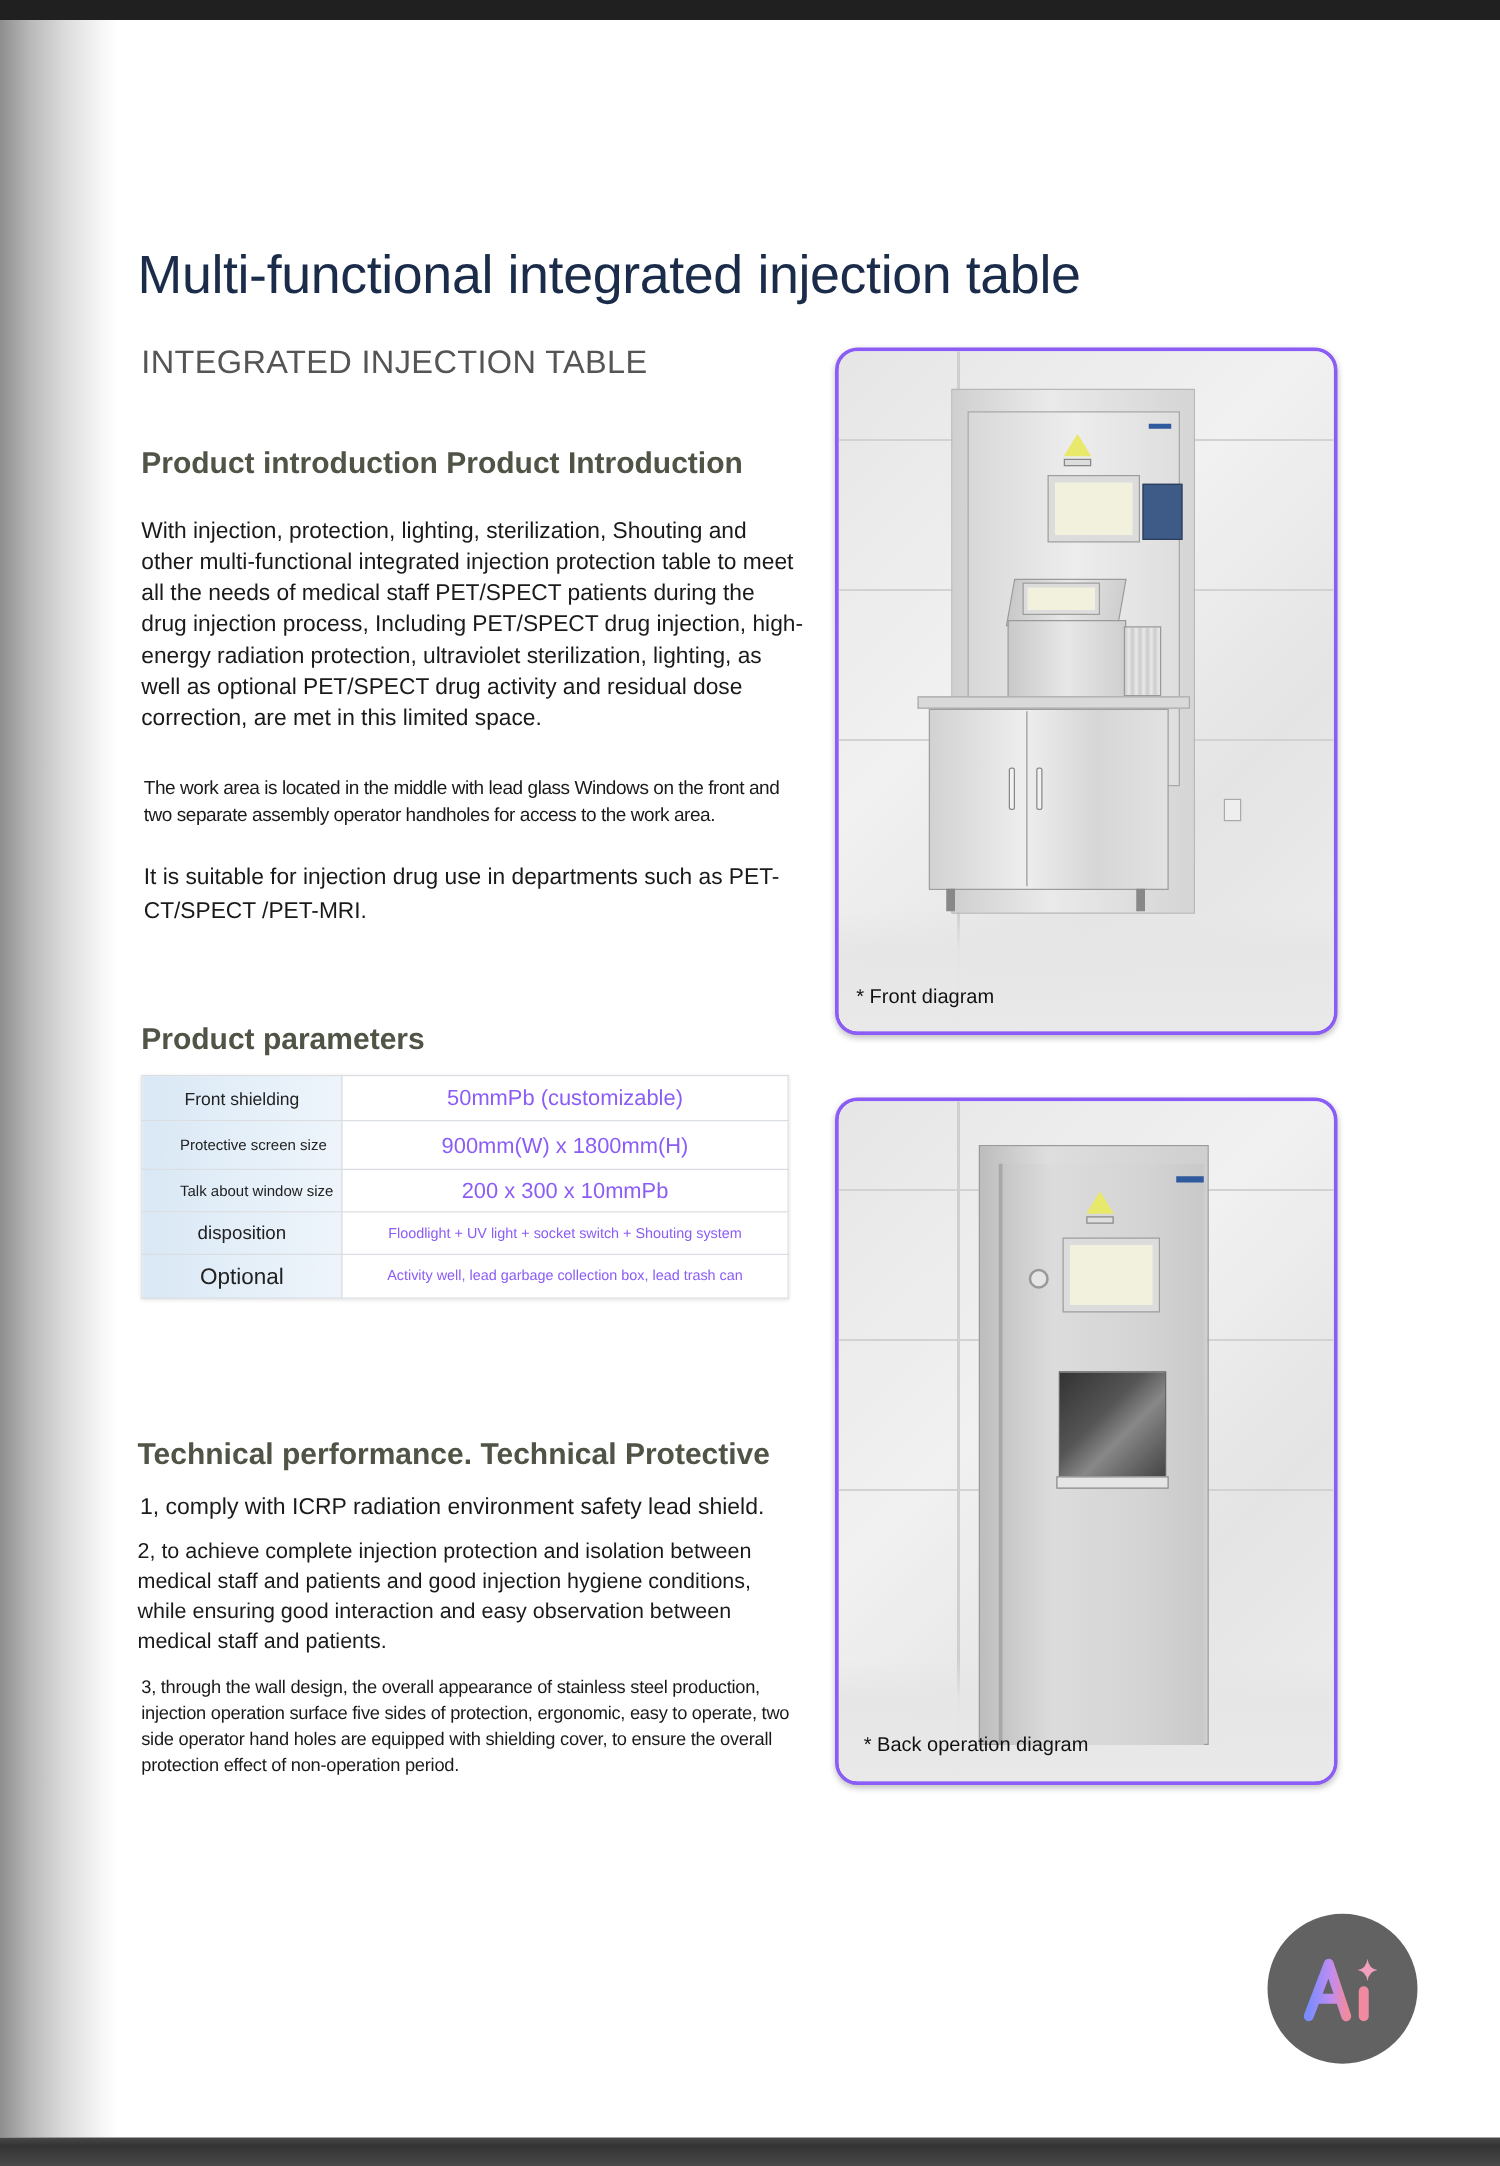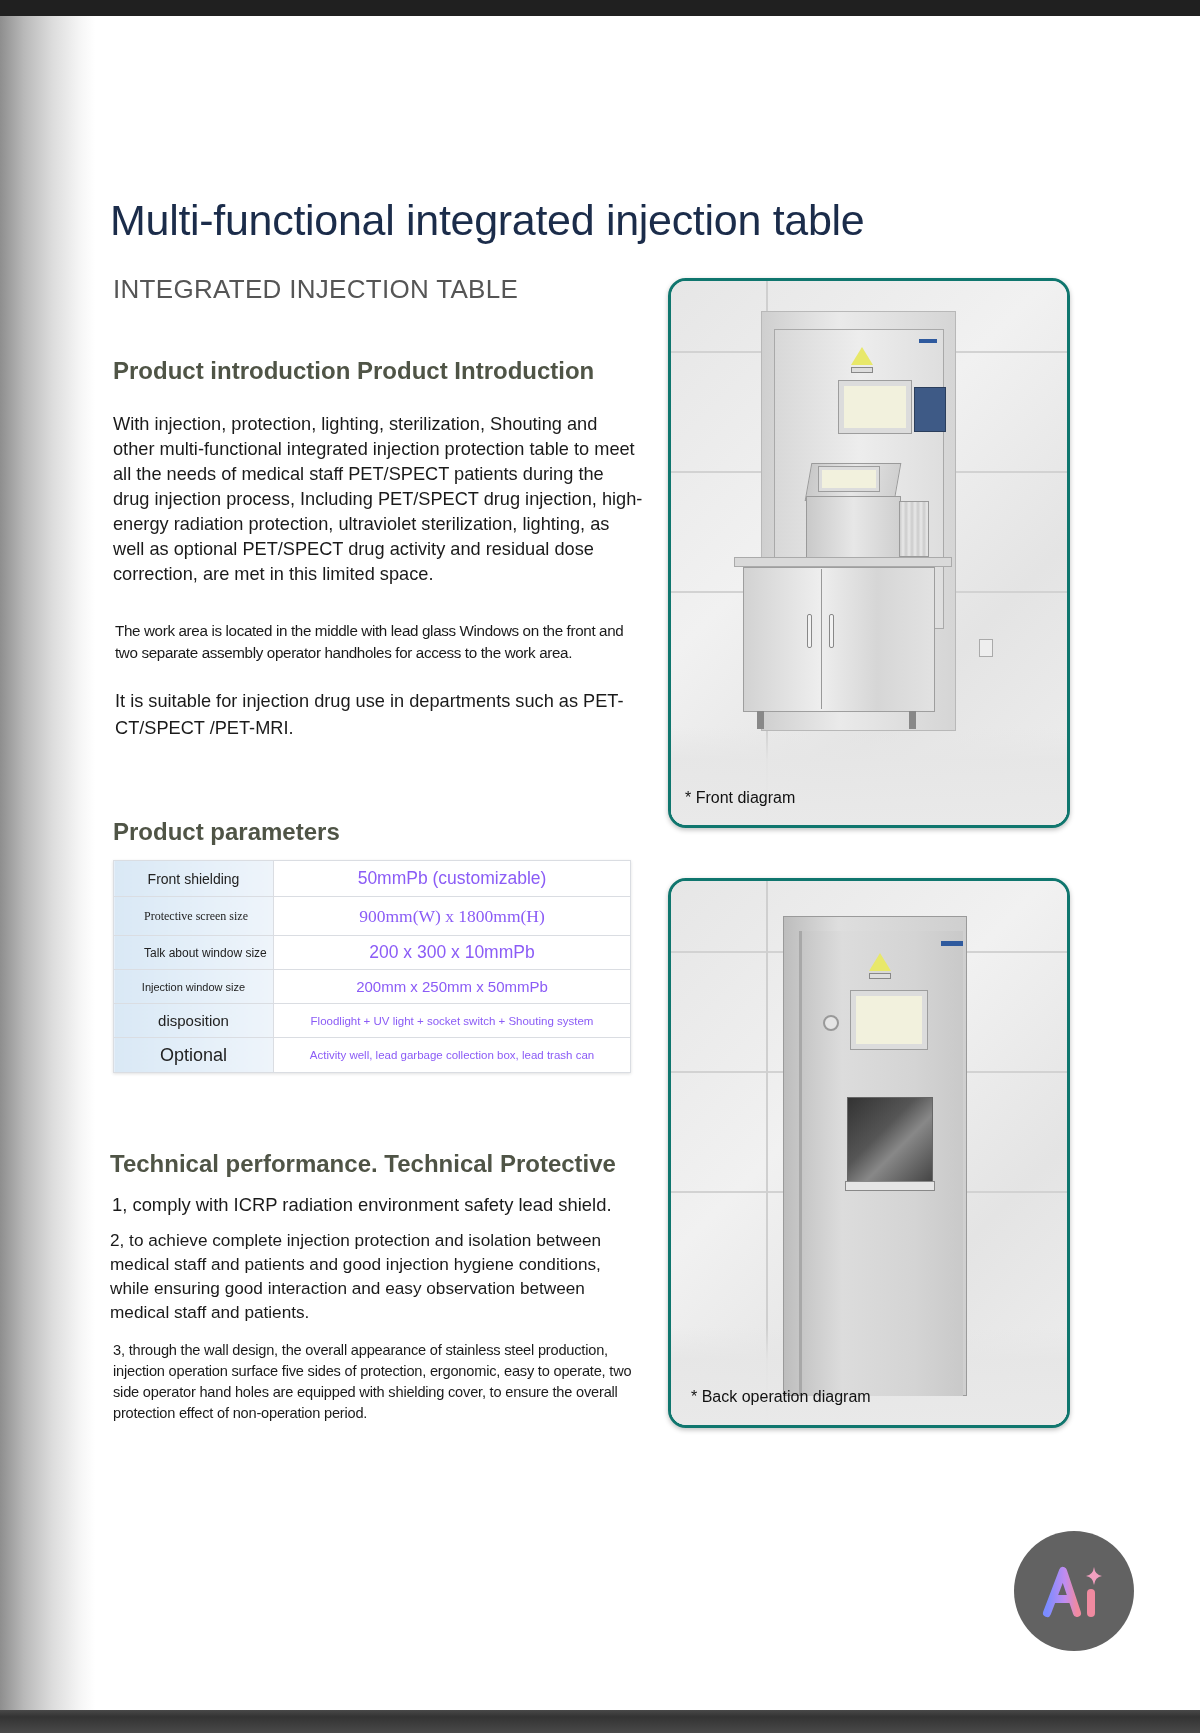--- a/index.html
+++ b/index.html
@@ -22,33 +22,33 @@
 
   .para { position: absolute; color: #1a1a1a; }
   .p1 { left: 113px; top: 412px; width: 530px; font-size: 18.2px; line-height: 25px; }
   .p2 { left: 115px; top: 620px; width: 530px; font-size: 15.2px; line-height: 22px; letter-spacing: -0.35px; }
   .p3 { left: 115px; top: 688px; width: 530px; font-size: 18.2px; line-height: 27px; }
 
   .params-table { position: absolute; left: 113px; top: 860px; width: 518px; border-collapse: collapse; box-shadow: 0 1px 3px rgba(0,0,0,0.12); }
   .params-table td { border: 1.5px solid #dadde2; text-align: center; vertical-align: middle; padding: 0 4px; }
   .params-table td.label { width: 160px; background: linear-gradient(90deg, #d9e8f5, #e6f0f9 60%, #eef4fa); color: #222; }
   .params-table td.value { background: #fff; color: #8b5cf6; }
-  .r0 { height: 36px; } .r1 { height: 39px; font-family: Liberation Serif, serif; } .r2 { height: 34px; }
+  .r0 { height: 36px; } .r1 { height: 39px; } .r2 { height: 34px; }
   .r3 { height: 34px; } .r4 { height: 34px; } .r5 { height: 35px; padding-left: 22px; }
   .fs-s { font-size: 12px; } .fs-xs { font-size: 11px; } .fs-m { font-size: 14px; }
   .fs-l { font-size: 17px; } .fs-xl { font-size: 18px; } .fs-v { font-size: 17.5px; }
   .fs-v2 { font-size: 15px; } .fs-v3 { font-size: 11.5px; }
   .params-table td.label.left-ish { text-align: left; padding-left: 30px; line-height: 14px; }
 
   .t1 { left: 112px; top: 1193px; width: 560px; font-size: 18.4px; line-height: 24px; }
   .t2 { left: 110px; top: 1228px; width: 530px; font-size: 17.2px; line-height: 24px; }
   .t3 { left: 113px; top: 1340px; width: 530px; font-size: 14.6px; line-height: 21px; letter-spacing: -0.2px; }
 
   .img-card { position: absolute; left: 668px; width: 402px; border-radius: 18px; background: #f3f3f3;
-    border: 3px solid #0f766e; box-shadow: 0 2px 5px rgba(0,0,0,0.25); overflow: hidden; }
+    border: 3px solid #8b5cf6; box-shadow: 0 2px 5px rgba(0,0,0,0.25); overflow: hidden; }
   .card1 { top: 278px; height: 550px; }
   .card2 { top: 878px; height: 550px; }
   .scene { position: absolute; inset: 0;
     background:
       linear-gradient(180deg, rgba(255,255,255,0) 82%, rgba(230,230,230,0.9) 88%, #e9e9e9 100%),
       linear-gradient(90deg, transparent 95px, #cfcfcf 95px, #cfcfcf 97px, transparent 97px),
       linear-gradient(180deg, transparent 70px, #d2d2d2 70px, #d2d2d2 72px, transparent 72px, transparent 190px, #d2d2d2 190px, #d2d2d2 192px, transparent 192px, transparent 310px, #d2d2d2 310px, #d2d2d2 312px, transparent 312px),
       linear-gradient(135deg, #e6e6e6, #f1f1f1 40%, #e4e4e4 70%, #eeeeee);
   }
   .caption { position: absolute; left: 14px; font-size: 16px; color: #111; white-space: nowrap; }
@@ -103,24 +103,20 @@
     <td class="label fs-m">Front shielding</td>
     <td class="value fs-v">50mmPb (customizable)</td>
   </tr>
   <tr class="r1">
     <td class="label fs-s left-ish">Protective screen size</td>
     <td class="value fs-v">900mm(W) x 1800mm(H)</td>
   </tr>
   <tr class="r2">
     <td class="label fs-s left-ish">Talk about window size</td>
     <td class="value fs-v">200 x 300 x 10mmPb</td>
-  </tr>
-  <tr class="r3">
-    <td class="label fs-xs">Injection window size</td>
-    <td class="value fs-v2">200mm x 250mm x 50mmPb</td>
   </tr>
   <tr class="r4">
     <td class="label fs-l" style="font-size:15px">disposition</td>
     <td class="value fs-v3">Floodlight + UV light + socket switch + Shouting system</td>
   </tr>
   <tr class="r5">
     <td class="label fs-xl">Optional</td>
     <td class="value fs-v3">Activity well, lead garbage collection box, lead trash can</td>
   </tr>
 </tbody>

